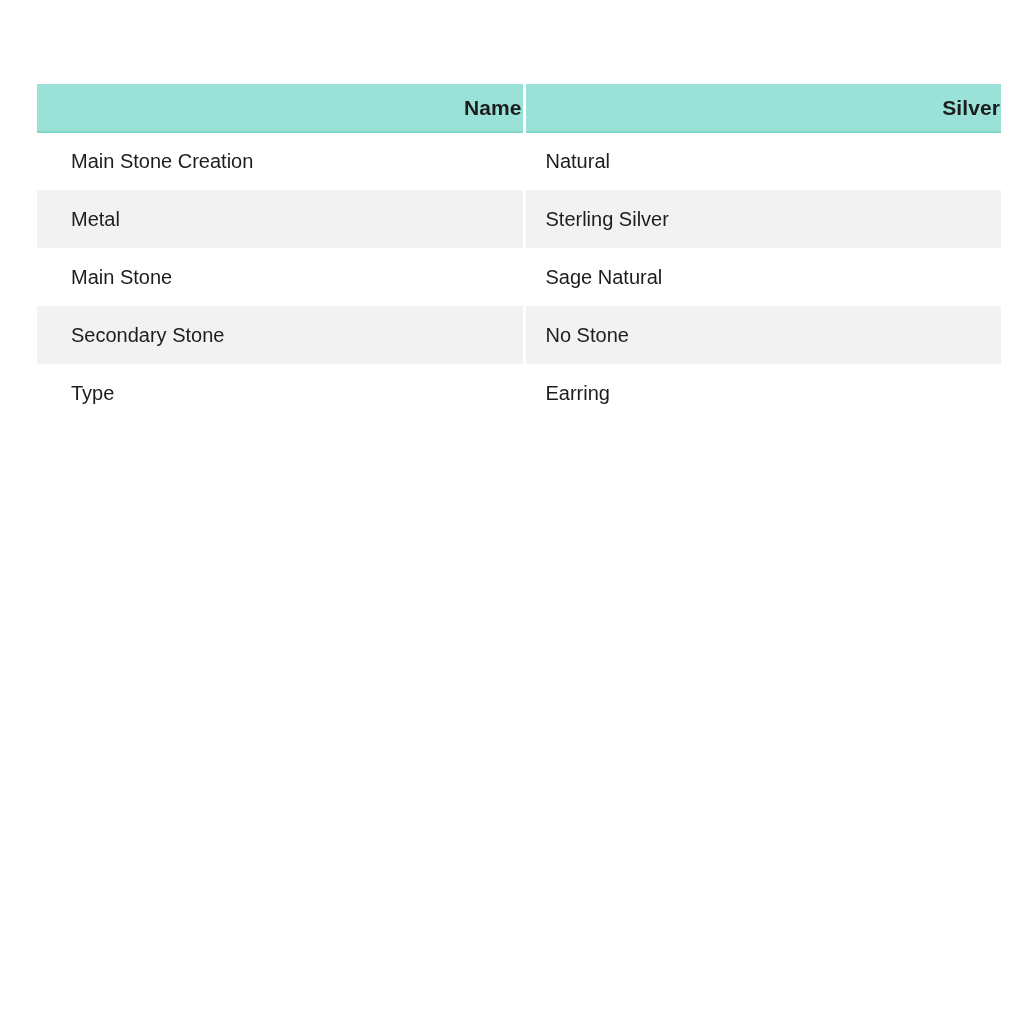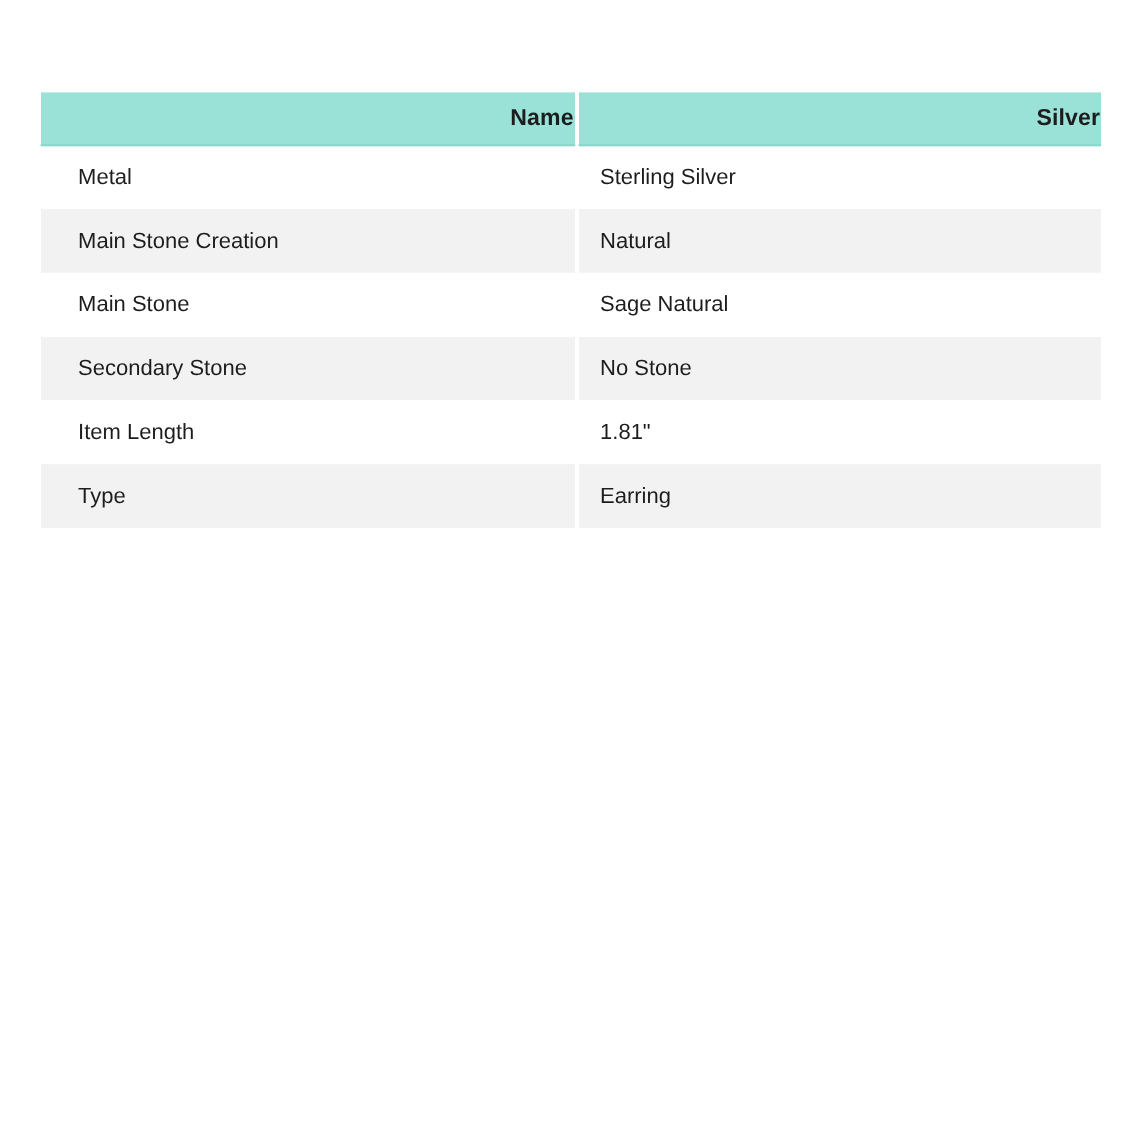--- a/index.html
+++ b/index.html
@@ -78,44 +78,40 @@
 <div class="table-wrap">
   <table class="attributes">
     <thead>
       <tr>
         <th>Name</th>
         <th>Silver</th>
       </tr>
     </thead>
     <tbody>
   <tr>
-    <td class="name-cell">Metal</td>
-    <td class="value-cell">Sterling Silver</td>
+    <td class="name-cell">Main Stone Creation</td>
+    <td class="value-cell">Natural</td>
   </tr>
 
   <tr>
-    <td class="name-cell">Main Stone Creation</td>
-    <td class="value-cell">Natural</td>
+    <td class="name-cell">Metal</td>
+    <td class="value-cell">Sterling Silver</td>
   </tr>
 
 
   <tr>
     <td class="name-cell">Main Stone</td>
     <td class="value-cell">Sage Natural</td>
   </tr>
 
   <tr>
     <td class="name-cell">Secondary Stone</td>
     <td class="value-cell">No Stone</td>
   </tr>
 
-  <tr>
-    <td class="name-cell">Item Length</td>
-    <td class="value-cell">1.81"</td>
-  </tr>
 
   <tr>
     <td class="name-cell">Type</td>
     <td class="value-cell">Earring</td>
   </tr>
 
 </tbody>
   </table>
 </div>
 

